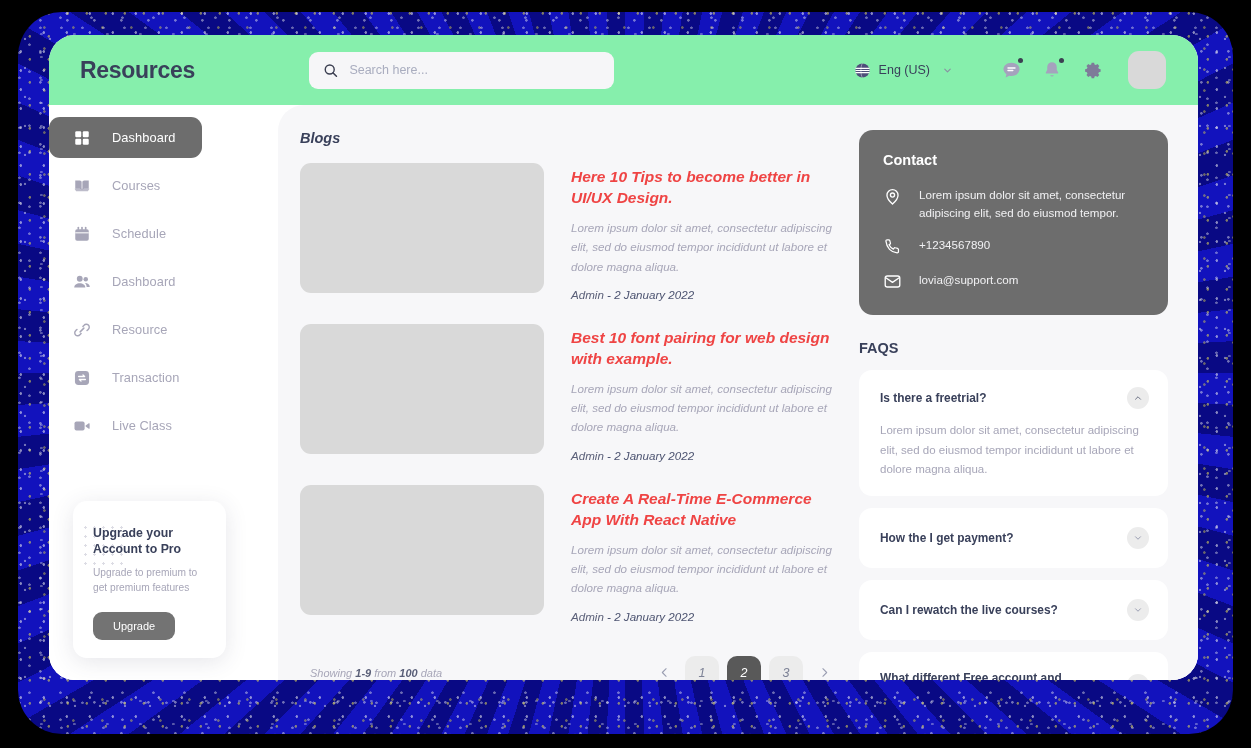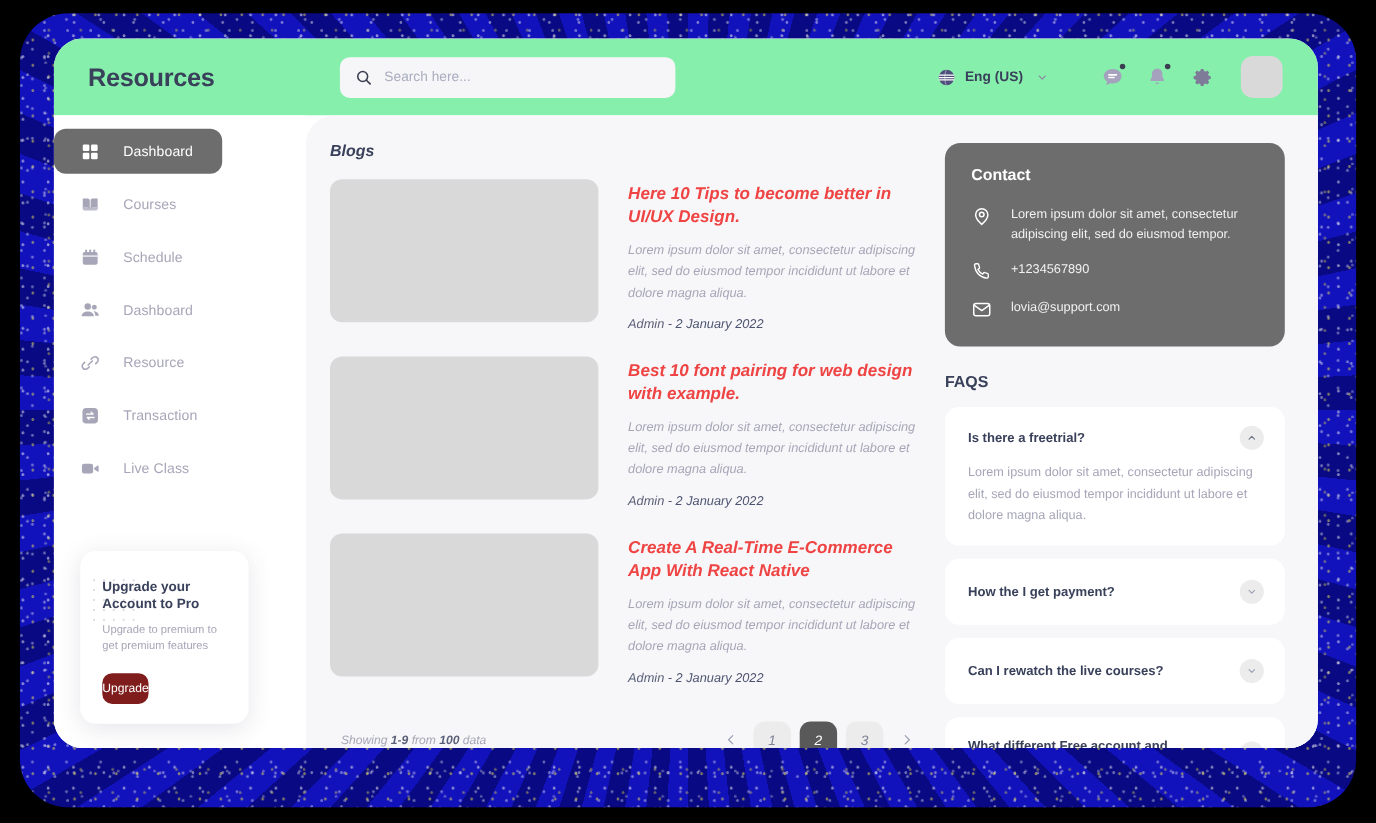--- a/index.html
+++ b/index.html
@@ -81,21 +81,21 @@
   }
   .search-input::placeholder { color: #a9adbf; }
   .topbar-right {
     margin-left: auto;
     display: flex; align-items: center; gap: 0;
   }
   .lang {
     display: flex; align-items: center; gap: 8px;
     cursor: pointer; margin-right: 34px;
   }
-  .lang-label { font-size: 12.5px; font-weight: 700; color: #39405a; }
+  .lang-label { font-size: 12.5px; font-weight: 400; color: #39405a; }
   .globe { width: 17px; height: 17px; display: block; }
   .chev-sm { width: 11px; height: 11px; display: block; margin-left: 4px; }
   .icon-btn {
     position: relative;
     width: 34px; height: 34px;
     display: flex; align-items: center; justify-content: center;
     cursor: pointer;
     margin-left: 7px;
   }
   .dot {
@@ -157,25 +157,25 @@
     line-height: 1.32; margin-bottom: 9px;
   }
   .up-sub {
     position: relative;
     font-size: 10.2px; color: #a7a6b8; line-height: 1.45;
     margin-bottom: 16px;
   }
   .up-btn {
     position: relative;
     display: inline-block;
-    background: #7f1d1d; color: #fff;
+    background: #737373; color: #fff;
     border: 0; border-radius: 9px;
     font-family: "Liberation Sans", sans-serif;
     font-size: 11px; font-weight: 500;
-    padding: 8px 0;
+    padding: 8px 20px;
     cursor: pointer;
   }
   
   .main {
     flex: 1; min-width: 0;
     background: #f7f7f9;
     border-top-left-radius: 26px;
     display: flex;
     padding: 25px 30px 0 22px;
     gap: 22px;

